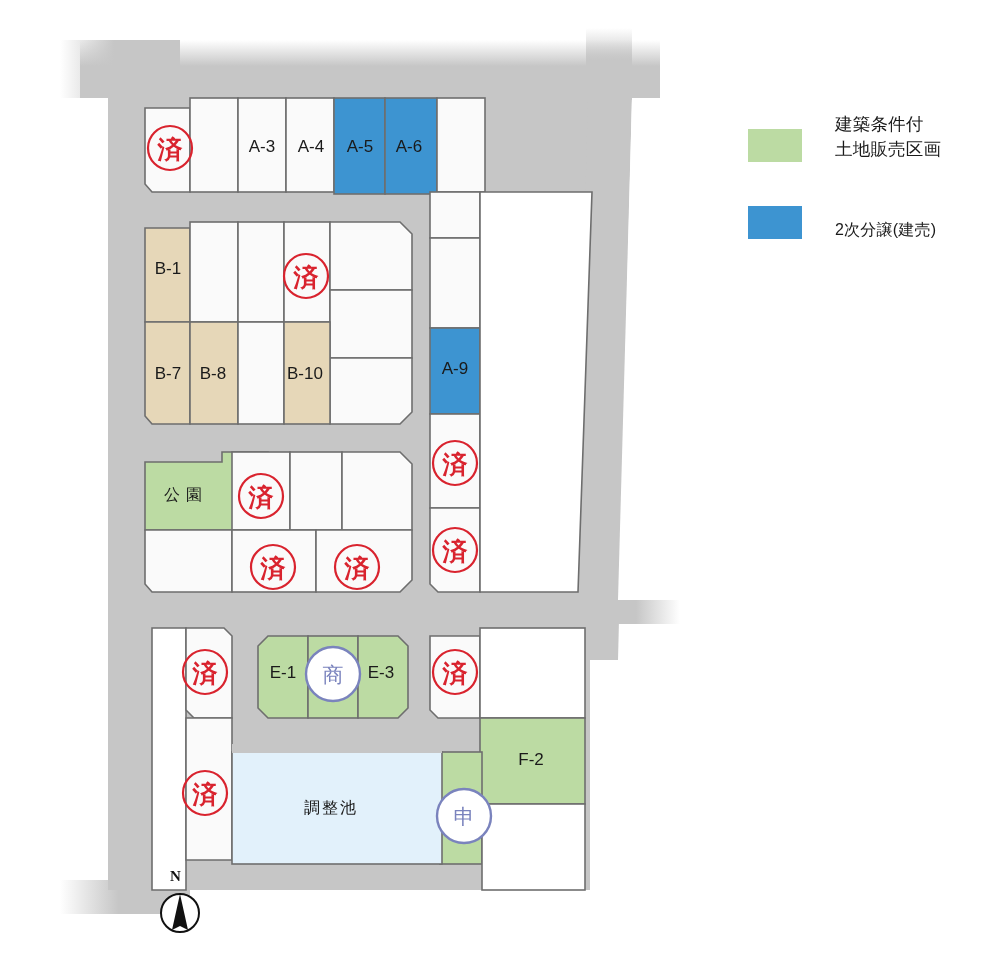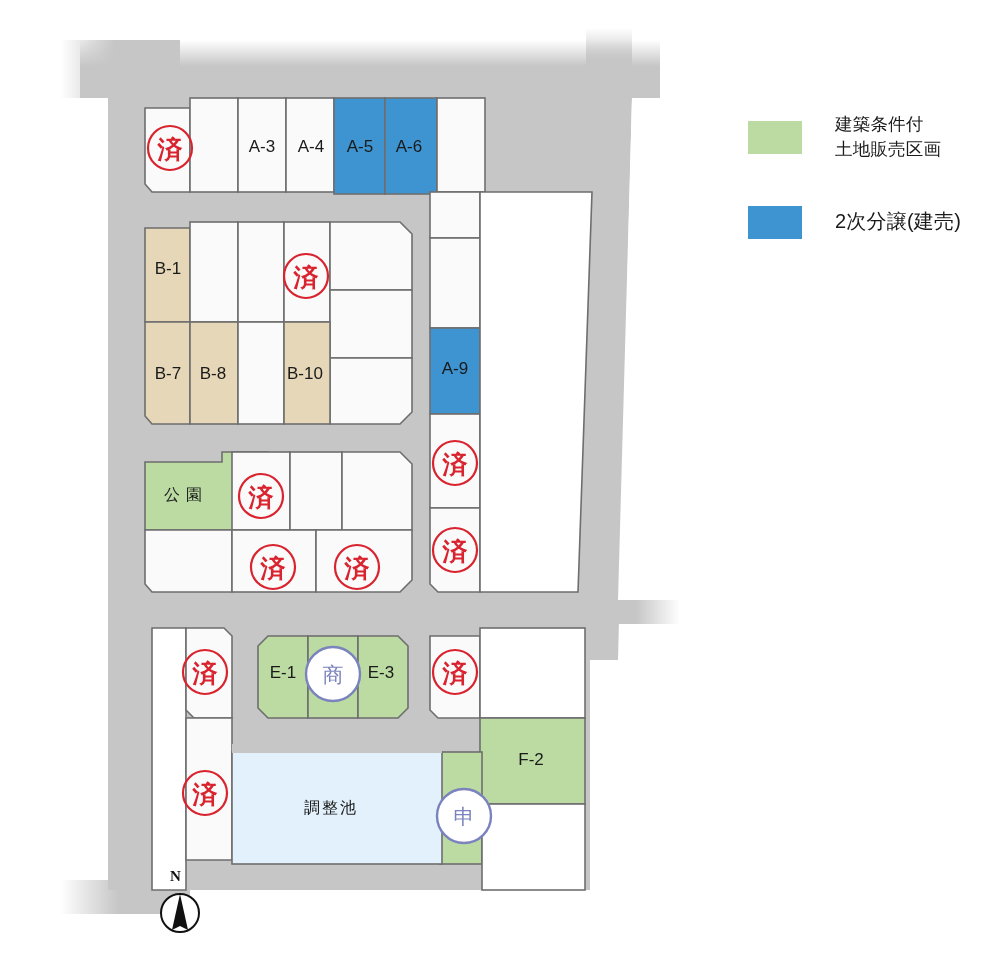--- a/index.html
+++ b/index.html
@@ -30,39 +30,39 @@
 
   
   #legend {
     position: absolute;
     left: 748px;
     top: 112px;
     width: 250px;
   }
   .legend-row {
     display: flex;
-    align-items: center;
+    align-items: flex-end;
     margin-bottom: 42px;
   }
   .legend-swatch {
     width: 54px;
     height: 33px;
     flex: 0 0 auto;
     margin-top: 2px;
   }
   .legend-label {
     margin-left: 33px;
     font-size: 17.5px;
     line-height: 1.42;
     color: #1a1a1a;
     white-space: pre-line;
     letter-spacing: 0.2px;
   }
   .legend-row.big .legend-label {
-    font-size: 20px;
+    font-size: 16px;
     line-height: 1.2;
   }
 
   
   #compass {
     position: absolute;
     left: 158px;
     top: 868px;
     width: 60px;
     height: 70px;

